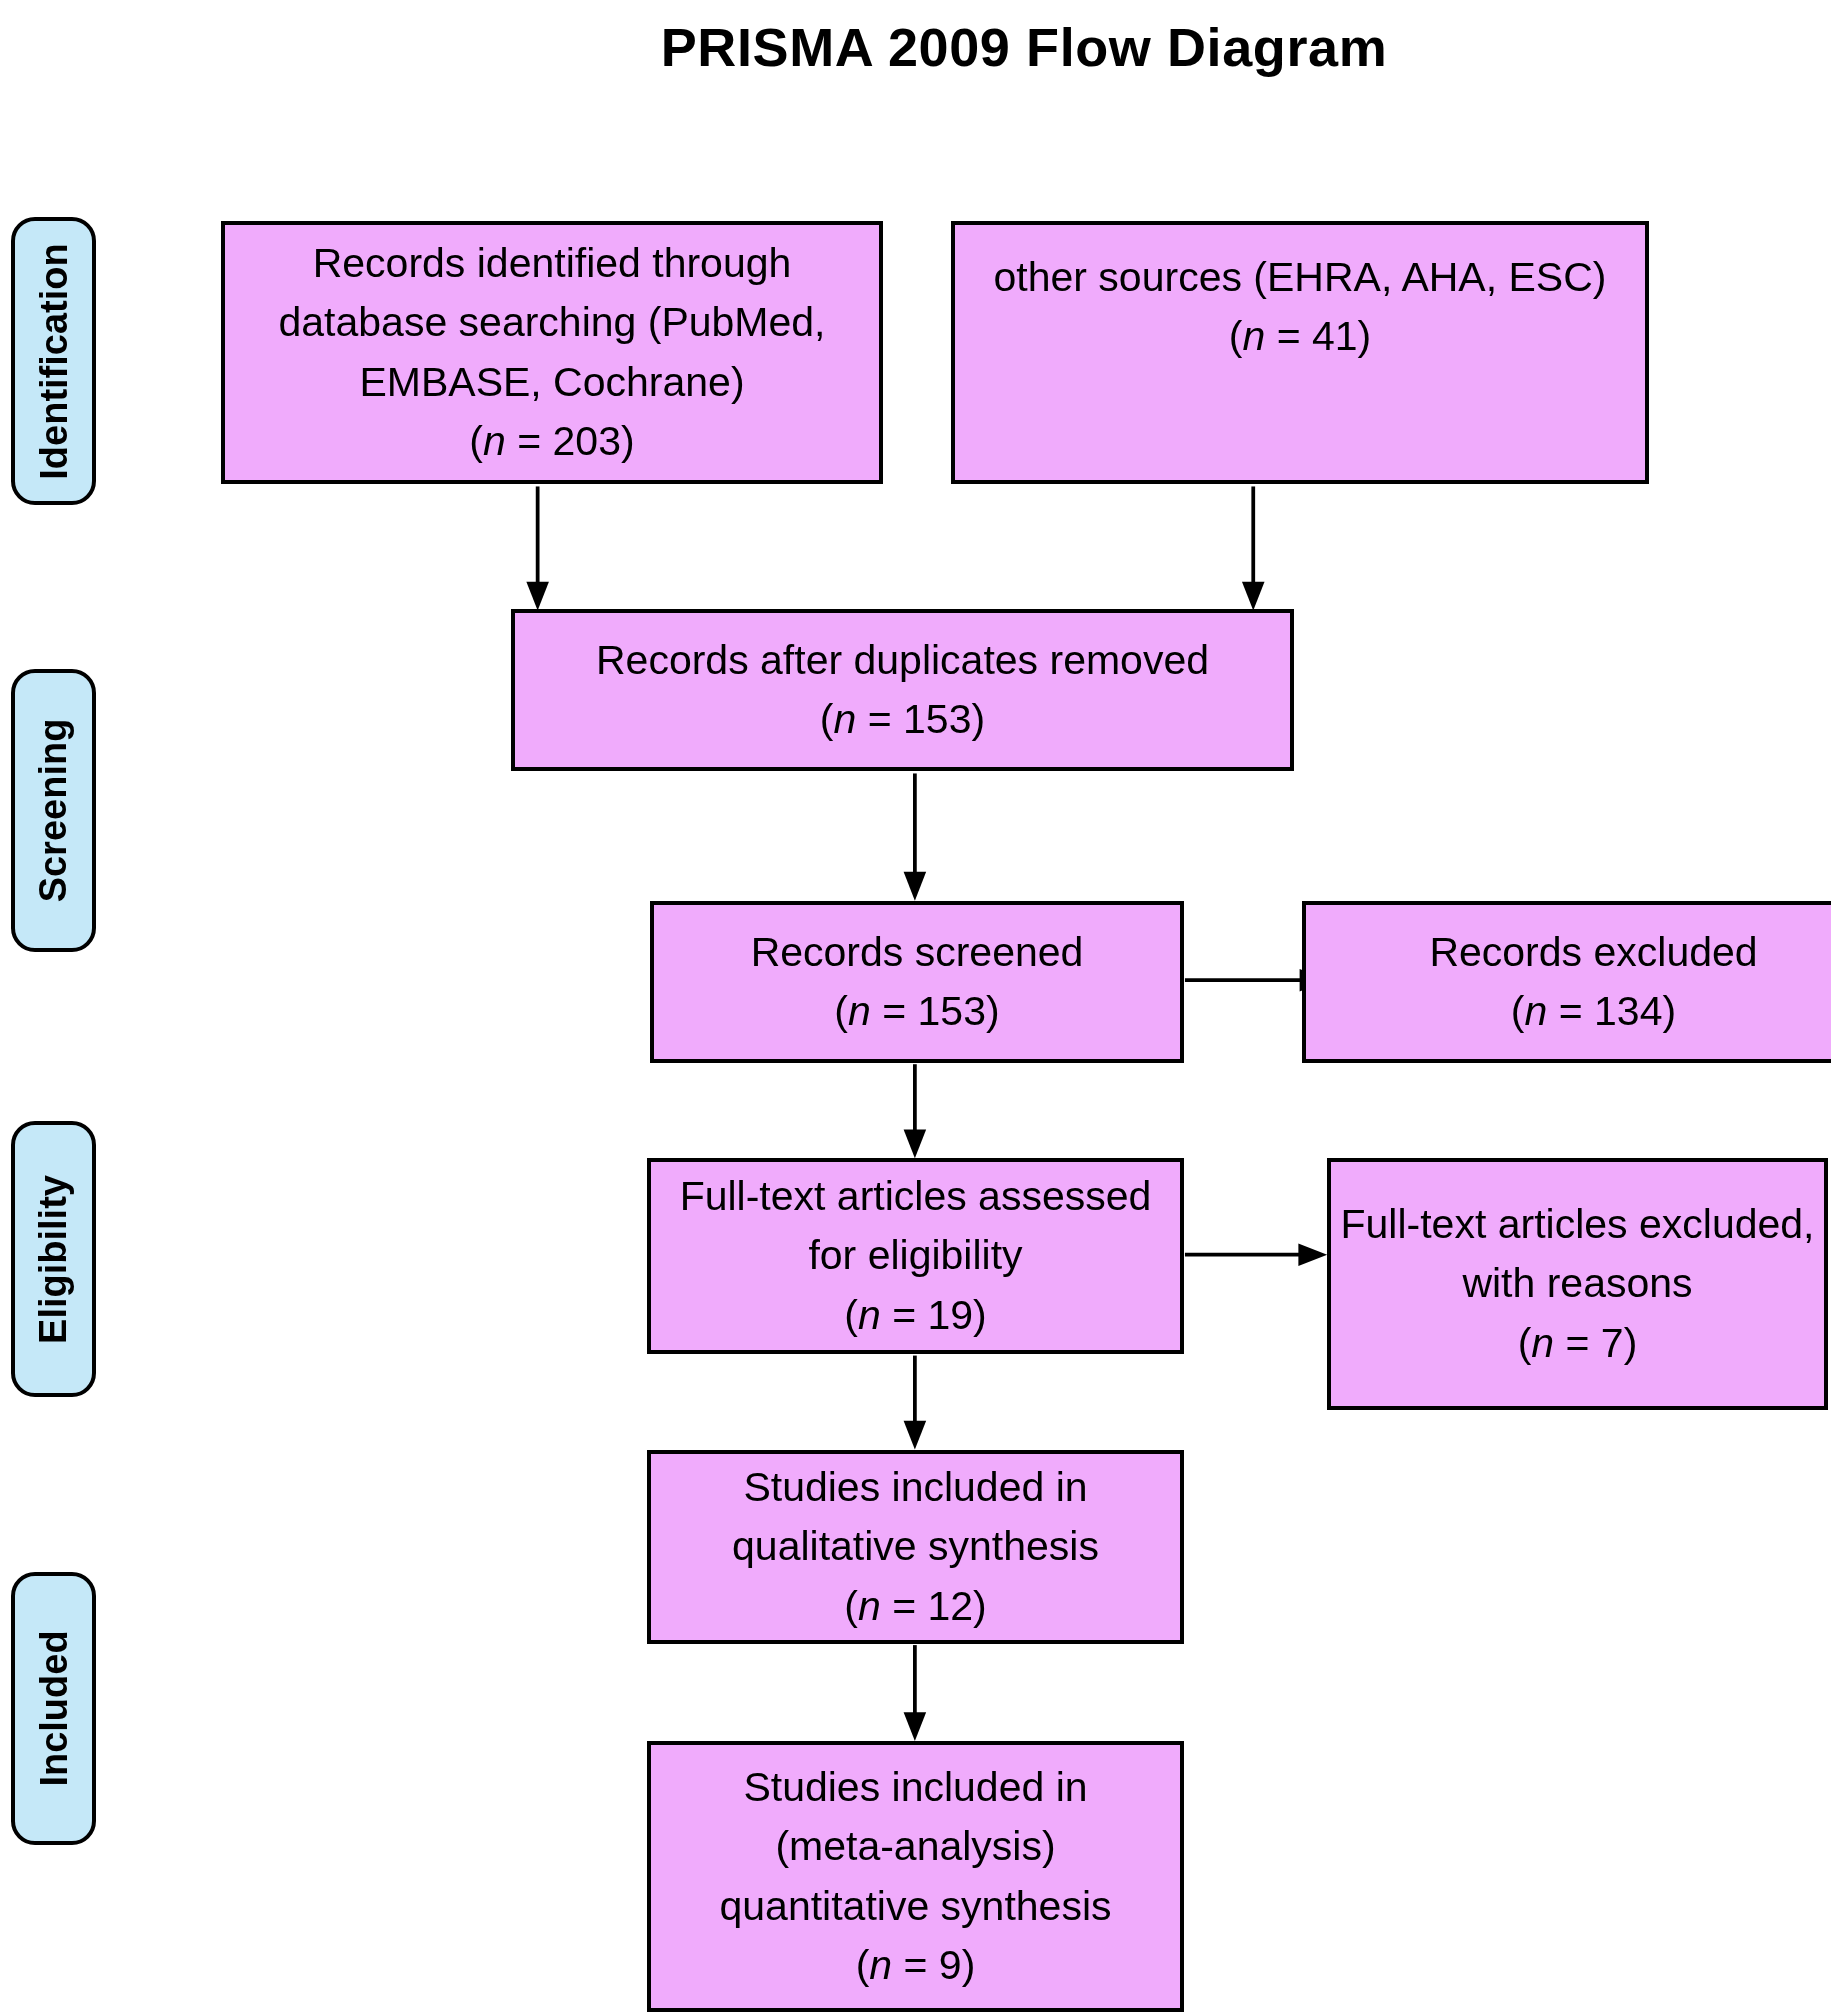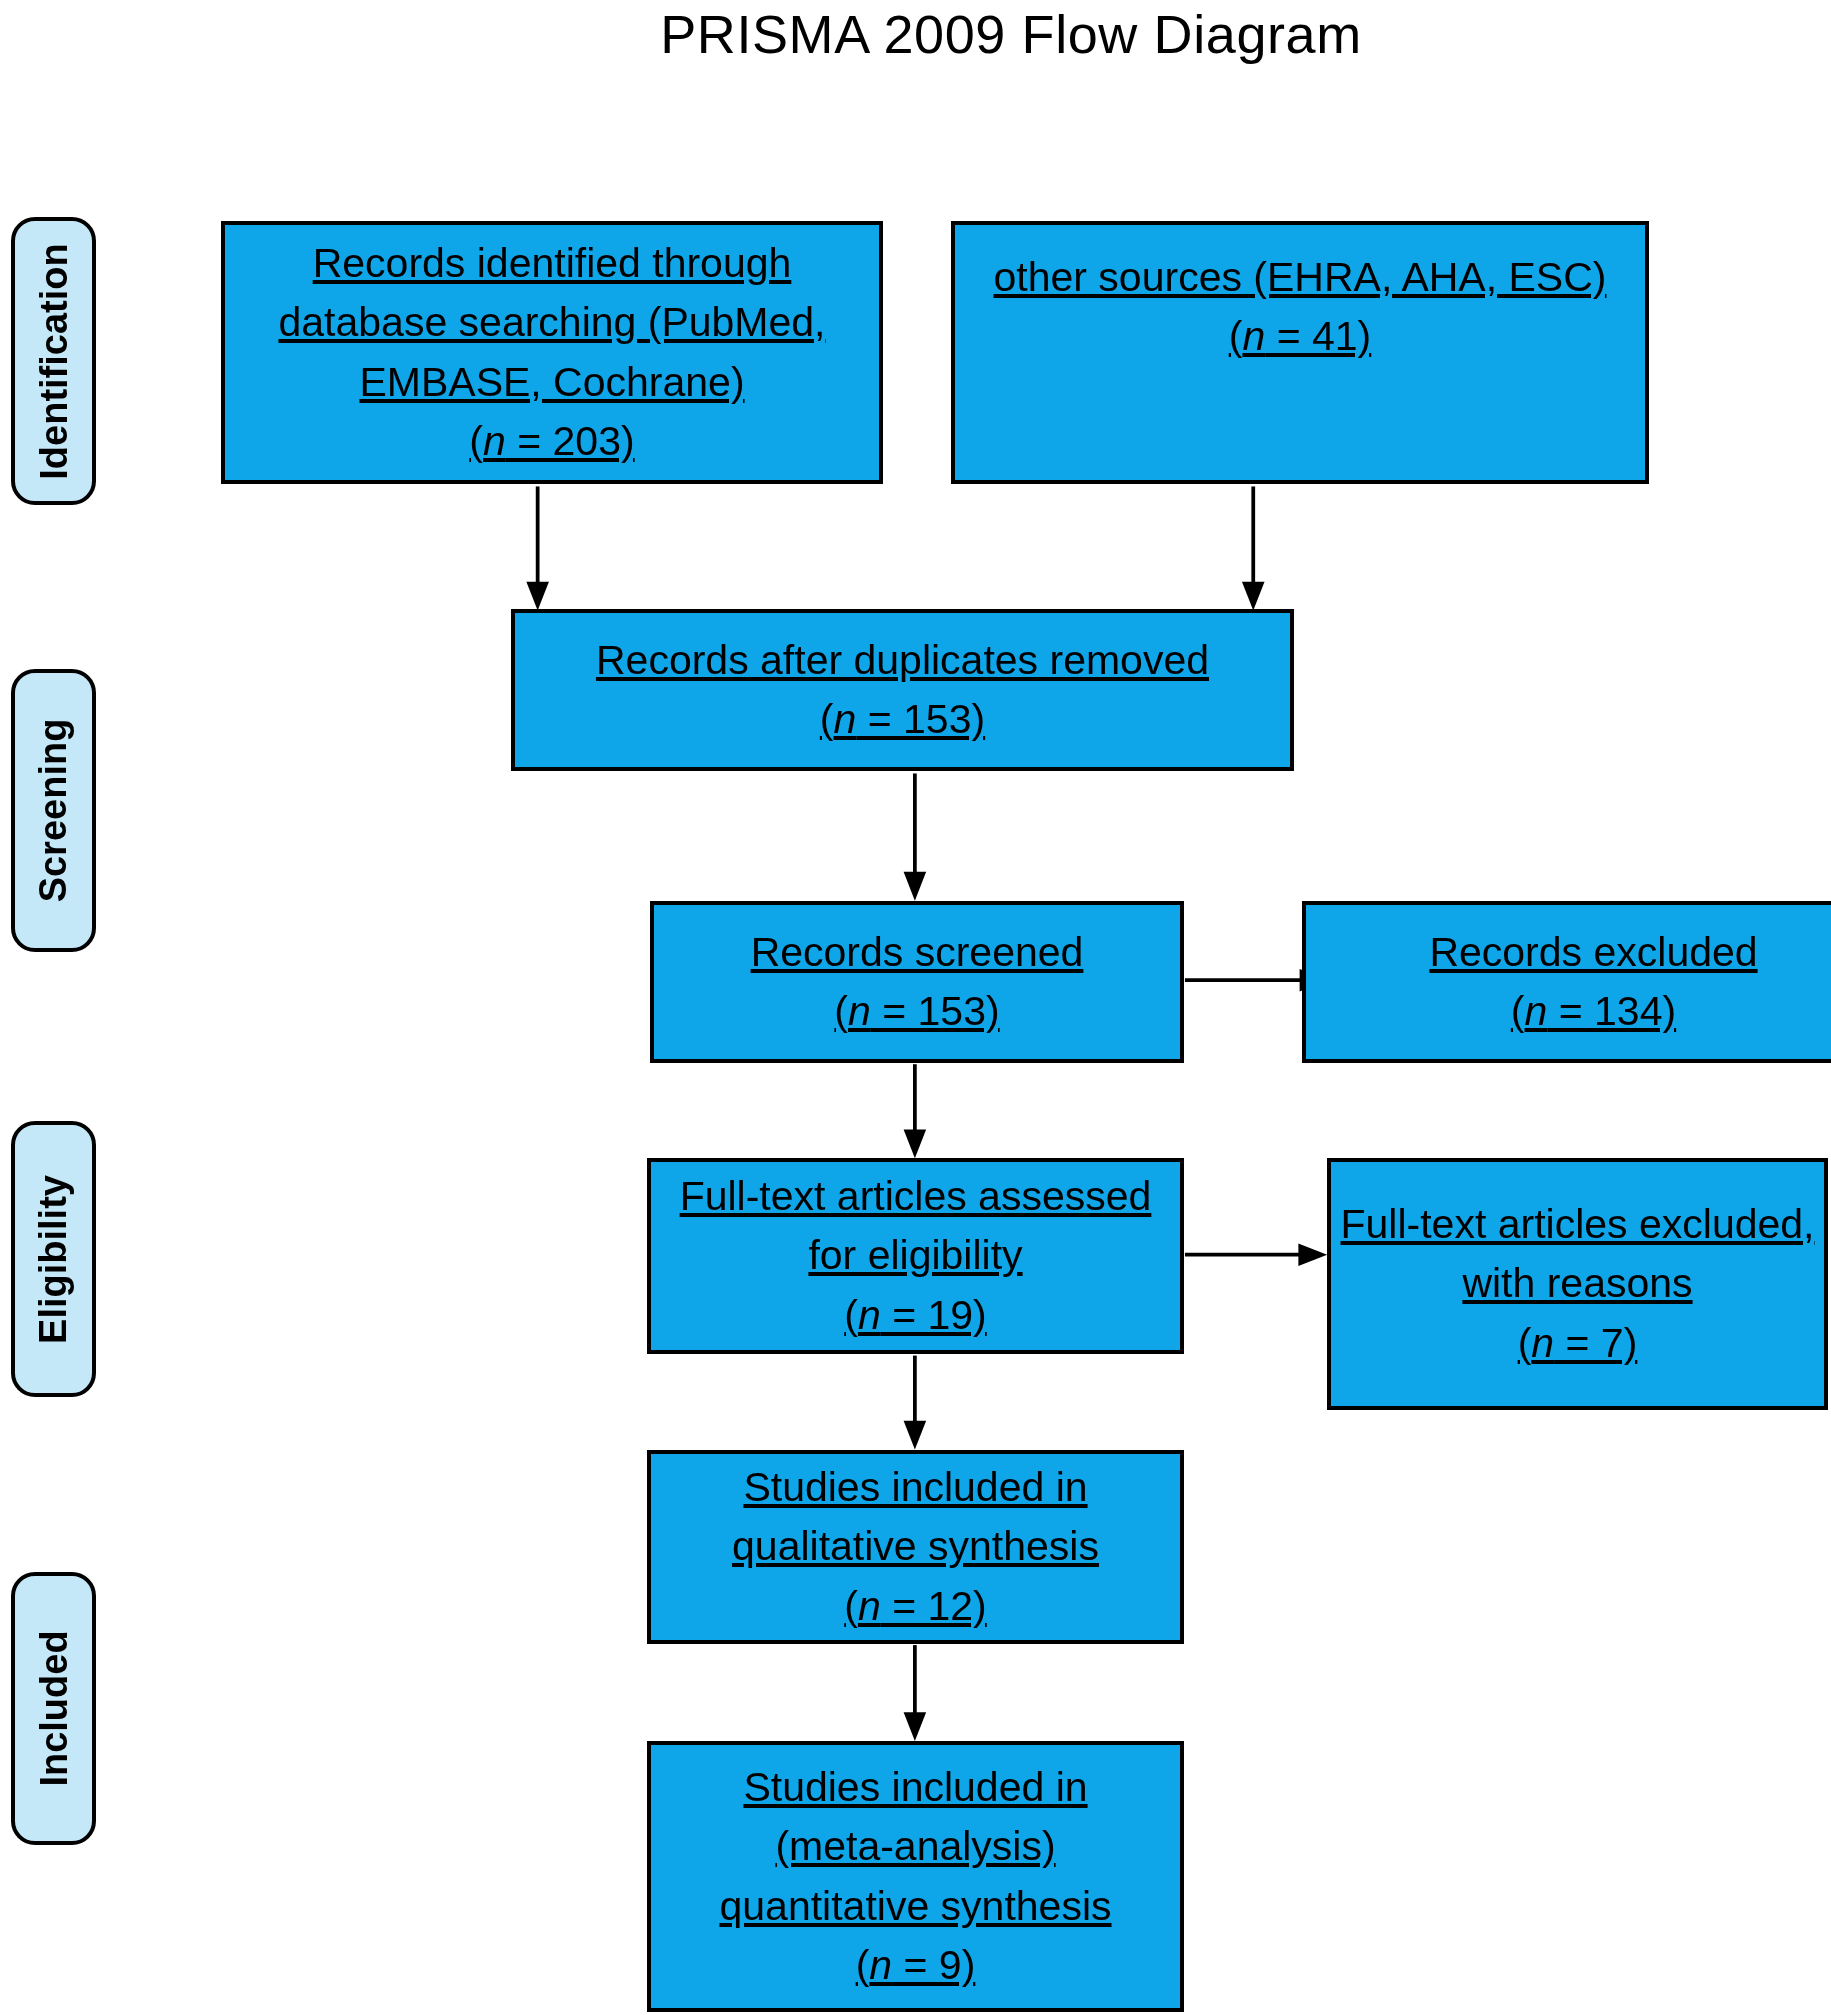--- a/index.html
+++ b/index.html
@@ -16,23 +16,23 @@
     position: relative;
     width: 1831px;
     height: 2015px;
     background: #ffffff;
   }
   .title {
     position: absolute;
     left: 1008px;
     top: 0px;
     transform: translateX(-50%);
-    margin: 3px;
+    margin: 16px;
     font-size: 54px;
-    font-weight: normal;
+    font-weight: bold;
     white-space: nowrap;
     letter-spacing: 0.6px;
   }
   .stage {
     position: absolute;
     left: 11.3px;
     width: 85px;
     background: var(--stage-fill, #C5E8F8);
     border: 4.4px solid #000;
     border-radius: 24px;
@@ -47,31 +47,30 @@
     font-weight: bold;
     font-size: 38px;
   }
   .stage-identification { top: 217px;  height: 288px; }
   .stage-screening      { top: 669px; height: 283px; }
   .stage-eligibility    { top: 1121px; height: 276px; }
   .stage-included       { top: 1572px; height: 273px; }
 
   .fbox {
     position: absolute;
-    background: #0ea5e9;
+    background: #f0abfc;
     border: 4.4px solid #000;
     box-sizing: border-box;
     display: flex;
     flex-direction: column;
     align-items: center;
     justify-content: center;
     text-align: center;
     font-size: 41px;
     line-height: 1.45;
-    text-decoration: underline;
   }
   .fbox.top-align {
     justify-content: flex-start;
     padding-top: 22.6px;
   }
   .fbox .line { white-space: nowrap; }
   .fbox .line i { font-style: italic; }
 
   .box-records-identified      { left: 221px;  top: 221px;  width: 662px; height: 263px; }
   .box-additional-records      { left: 951px; top: 221px;  width: 698px; height: 263px; }

